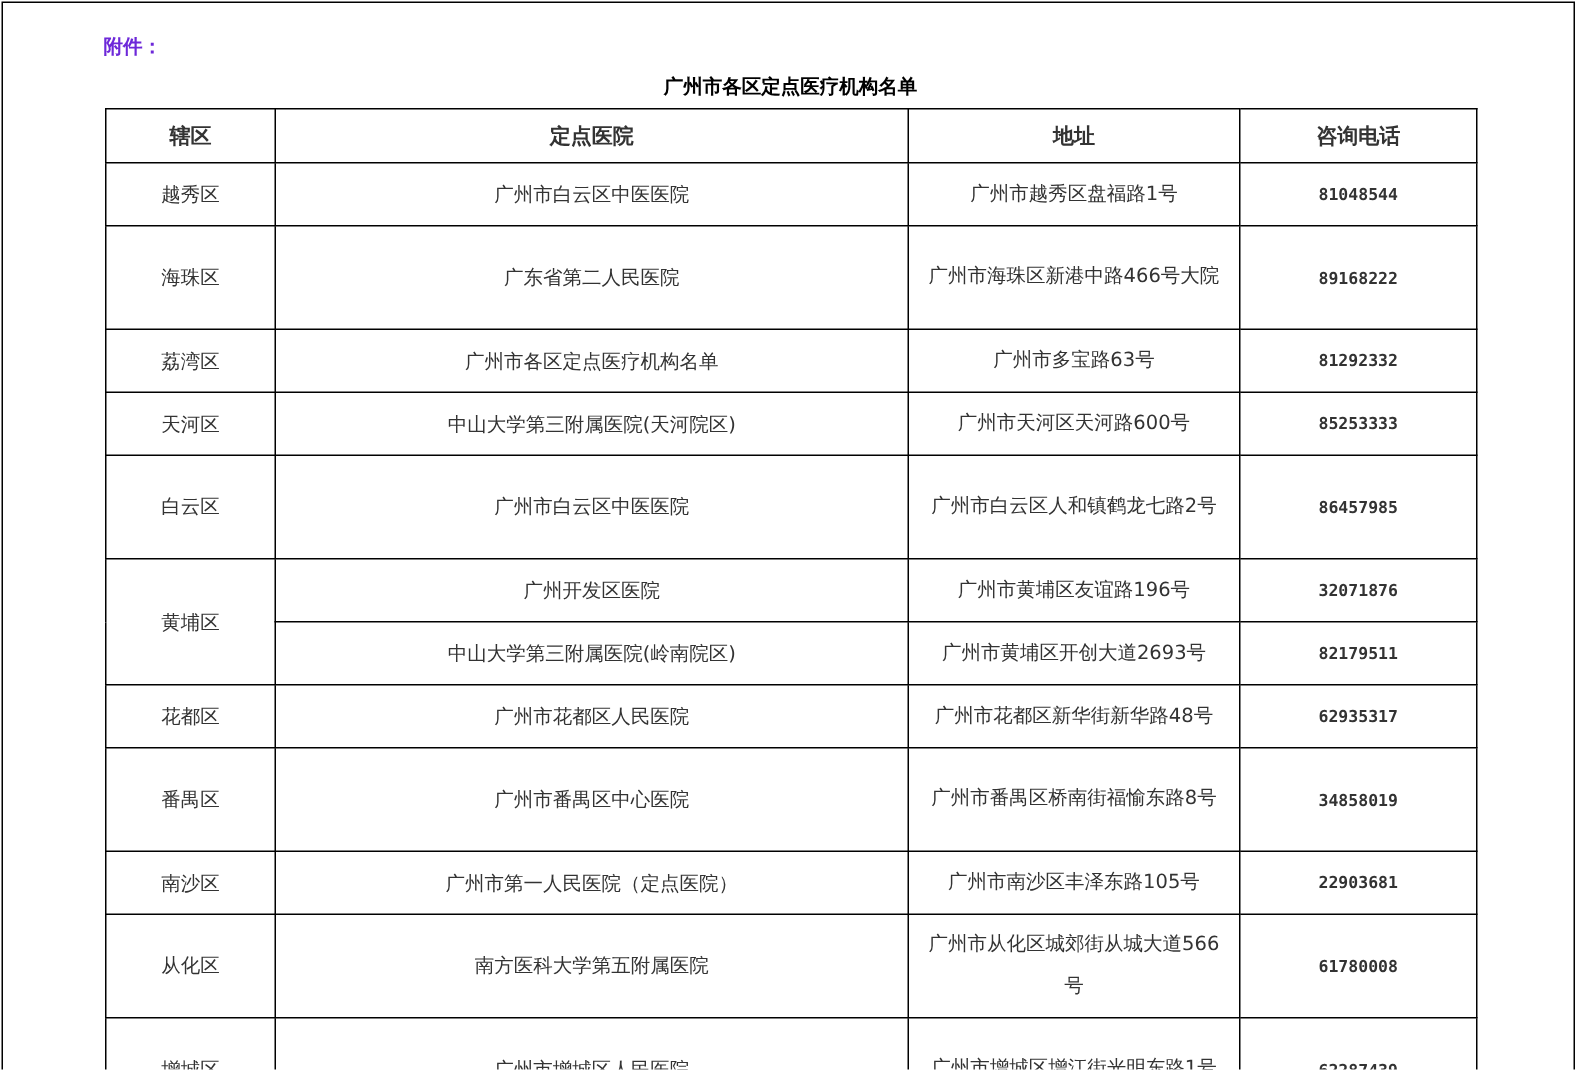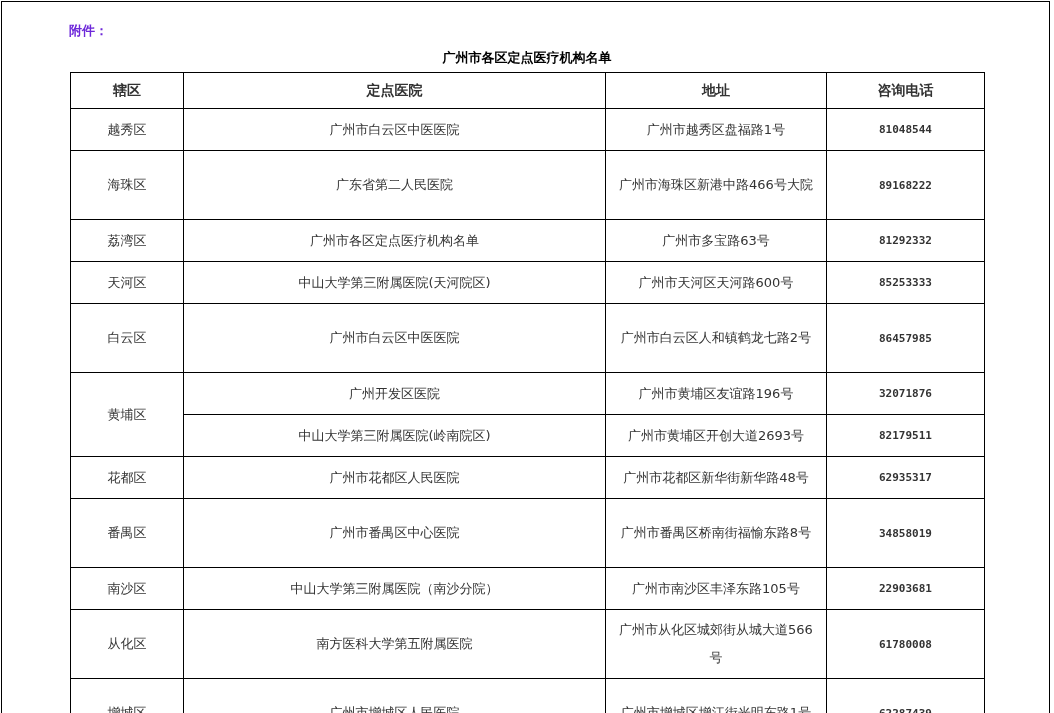--- a/index.html
+++ b/index.html
@@ -153,21 +153,21 @@
       <td class="phone">62935317</td>
     </tr>
     <tr class="h2">
       <td>番禺区</td>
       <td>广州市番禺区中心医院</td>
       <td class="addr">广州市番禺区桥南街福愉东路8号</td>
       <td class="phone">34858019</td>
     </tr>
     <tr class="h1">
       <td>南沙区</td>
-      <td>中山大学第三附属医院（南沙分院）</td>
+      <td>广州市第一人民医院（定点医院）</td>
       <td class="addr">广州市南沙区丰泽东路105号</td>
       <td class="phone">22903681</td>
     </tr>
     <tr class="h2">
       <td>从化区</td>
       <td>南方医科大学第五附属医院</td>
       <td class="addr">广州市从化区城郊街从城大道566号</td>
       <td class="phone">61780008</td>
     </tr>
     <tr class="h2">

